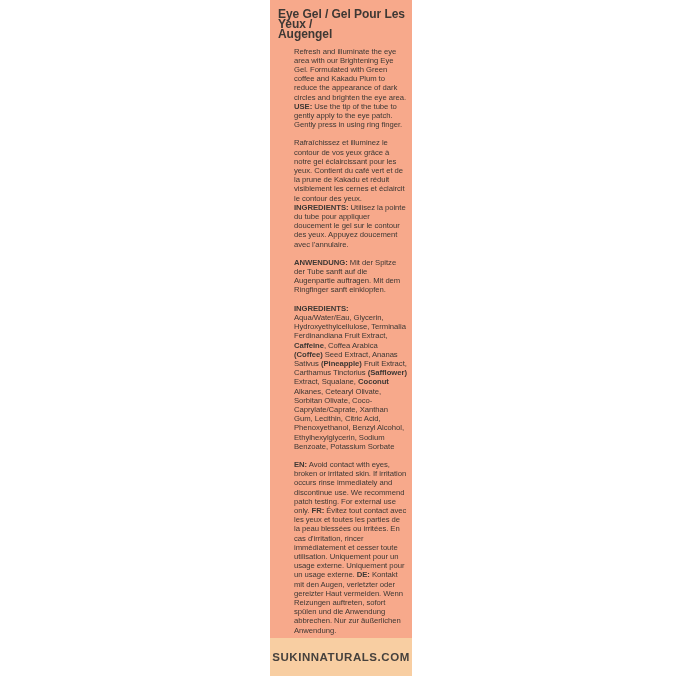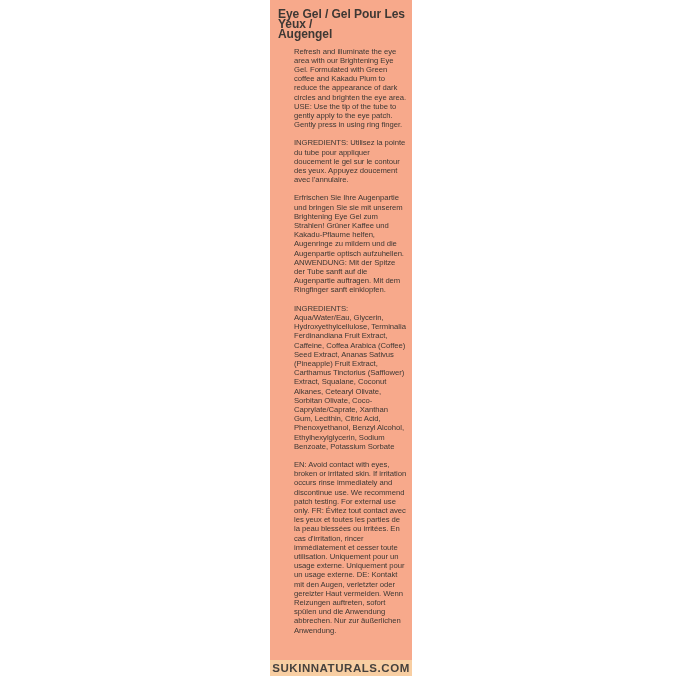--- a/index.html
+++ b/index.html
@@ -39,27 +39,27 @@
     font-weight: bold;
     font-size: 12px;
     line-height: 10.2px;
     margin: 0 0 7px 0;
     white-space: pre-line;
   }
   .panel-text p {
     margin: 0 0 9px 16px;
     white-space: pre-line;
   }
-  .b { font-weight: normal; }
+  .b { font-weight: bold; }
   .footer-strip {
     position: absolute;
     left: 0;
     bottom: 0;
     width: 100%;
-    height: 16px;
+    height: 38px;
     background: #f8cea2;
     display: flex;
     align-items: center;
     justify-content: center;
   }
   .footer-url {
     color: #46413d;
     font-weight: bold;
     font-size: 11.5px;
     letter-spacing: 0.55px;
@@ -69,23 +69,23 @@
 </head>
 <body>
 
 <div class="stage">
   <div class="panel">
     <div class="panel-text">
       <h2 class="heading">Eye Gel / Gel Pour Les Yeux /
 Augengel</h2>
       <p><span>Refresh and illuminate the eye area with our Brightening Eye Gel. Formulated with Green coffee and Kakadu Plum to reduce the appearance of dark circles and brighten the eye area.
 </span><span class="b">USE:</span><span> Use the tip of the tube to gently apply to the eye patch. Gently press in using ring finger.</span></p>
-      <p><span class="b">INGREDIENTS:</span><span> Utilisez la pointe du tube pour appliquer doucement le gel sur le contour des yeux. Appuyez doucement avec l'annulaire.</span></p>
-      <p><span>Erfrischen Sie Ihre Augenpartie und bringen Sie sie mit unserem Brightening Eye Gel zum Strahlen! Grüner Kaffee und Kakadu-Pflaume helfen, Augenringe zu mildern und die Augenpartie optisch aufzuhellen.
-</span><span class="b">ANWENDUNG:</span><span> Mit der Spitze der Tube sanft auf die Augenpartie auftragen. Mit dem Ringfinger sanft einklopfen.</span></p>
+      <p><span>Rafraîchissez et illuminez le contour de vos yeux grâce à notre gel éclaircissant pour les yeux. Contient du café vert et de la prune de Kakadu et réduit visiblement les cernes et éclaircit le contour des yeux.
+</span><span class="b">INGREDIENTS:</span><span> Utilisez la pointe du tube pour appliquer doucement le gel sur le contour des yeux. Appuyez doucement avec l'annulaire.</span></p>
+      <p><span class="b">ANWENDUNG:</span><span> Mit der Spitze der Tube sanft auf die Augenpartie auftragen. Mit dem Ringfinger sanft einklopfen.</span></p>
       <p><span class="b">INGREDIENTS:</span><span> Aqua/Water/Eau, Glycerin, Hydroxyethylcellulose, Terminalia Ferdinandiana Fruit Extract, </span><span class="b">Caffeine</span><span>, Coffea Arabica </span><span class="b">(Coffee)</span><span> Seed Extract, Ananas Sativus </span><span class="b">(Pineapple)</span><span> Fruit Extract, Carthamus Tinctorius </span><span class="b">(Safflower)</span><span> Extract, Squalane, </span><span class="b">Coconut</span><span> Alkanes, Cetearyl Olivate, Sorbitan Olivate, Coco-Caprylate/Caprate, Xanthan Gum, Lecithin, Citric Acid, Phenoxyethanol, Benzyl Alcohol, Ethylhexylglycerin, Sodium Benzoate, Potassium Sorbate</span></p>
       <p><span class="b">EN:</span><span> Avoid contact with eyes, broken or irritated skin. If irritation occurs rinse immediately and discontinue use. We recommend patch testing. For external use only. </span><span class="b">FR:</span><span> Évitez tout contact avec les yeux et toutes les parties de la peau blessées ou irritées. En cas d'irritation, rincer immédiatement et cesser toute utilisation. Uniquement pour un usage externe. Uniquement pour un usage externe. </span><span class="b">DE:</span><span> Kontakt mit den Augen, verletzter oder gereizter Haut vermeiden. Wenn Reizungen auftreten, sofort spülen und die Anwendung abbrechen. Nur zur äußerlichen Anwendung.</span></p>
     </div>
     <div class="footer-strip">
       <span class="footer-url">SUKINNATURALS.COM</span>
     </div>
   </div>
 </div>
 
 </body></html>

